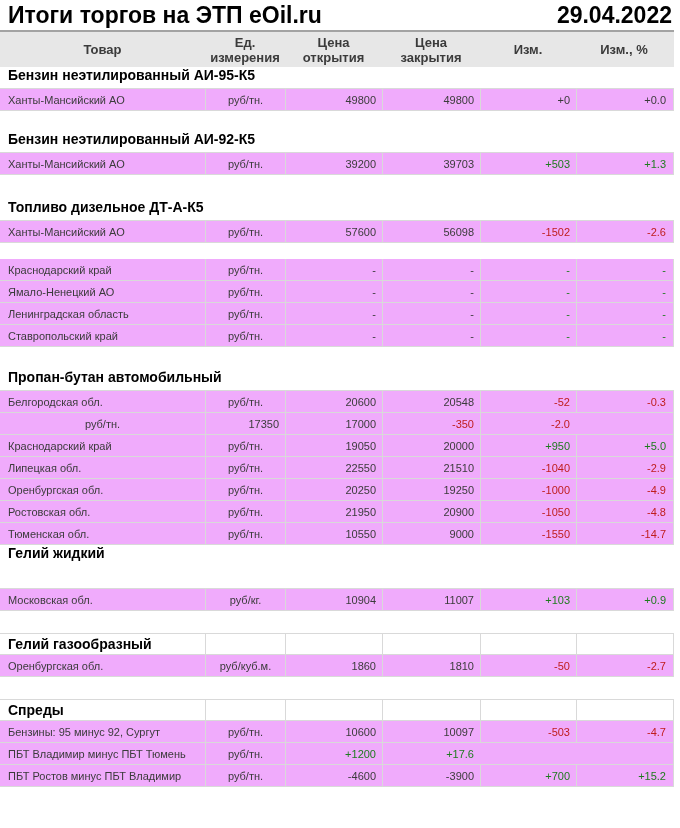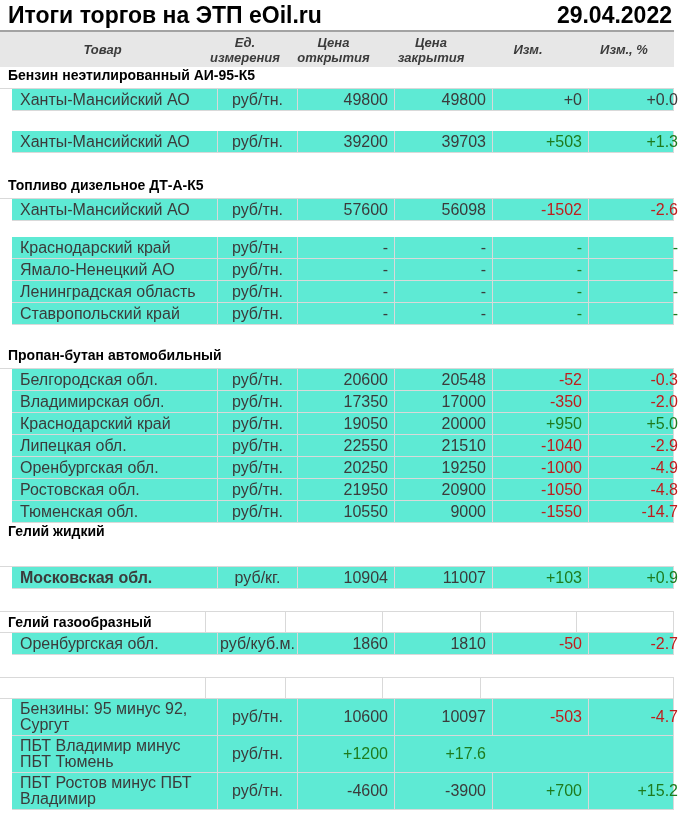--- a/index.html
+++ b/index.html
@@ -42,31 +42,29 @@
     font-weight: bold;
     color: #3b3b3b;
   }
   .head-row .hc {
     display: flex;
     align-items: center;
     justify-content: center;
     text-align: center;
     line-height: 15px;
     padding: 1px 2px;
-    font-style: italic;
   }
 
   
   .row {
     min-height: 22px;
     border-bottom: 1px solid #d9d9d9;
     border-right: 1px solid #d9d9d9;
-    font-size: 16px;
-    background: #5eead4;
-    margin-left: 12px;
+    font-size: 11px;
+    background: #f0abfc;
   }
   .row .c {
     display: flex;
     align-items: center;
     line-height: 16px;
     padding: 2px 0;
     overflow: hidden;
   }
   .row .c + .c { border-left: 1px solid #d9d9d9; }
   .c.left   { justify-content: flex-start; padding-left: 8px; padding-right: 4px; }
@@ -127,20 +125,23 @@
         </div>
         <div class="row grid6">
           <div class="c left" style="color: rgb(59, 59, 59);">Ханты-Мансийский АО</div>
           <div class="c center" style="color: rgb(59, 59, 59);">руб/тн.</div>
           <div class="c right" style="color: rgb(59, 59, 59);">49800</div>
           <div class="c right" style="color: rgb(59, 59, 59);">49800</div>
           <div class="c right" style="color: rgb(59, 59, 59);">+0</div>
           <div class="c right" style="color: rgb(59, 59, 59);">+0.0</div>
         </div>
         <div class="spacer" style="height: 20px;"></div>
+        <div class="title-row">
+          <div class="title-text">Бензин неэтилированный АИ-92-К5</div>
+        </div>
         <div class="row grid6">
           <div class="c left" style="color: rgb(59, 59, 59);">Ханты-Мансийский АО</div>
           <div class="c center" style="color: rgb(59, 59, 59);">руб/тн.</div>
           <div class="c right" style="color: rgb(59, 59, 59);">39200</div>
           <div class="c right" style="color: rgb(59, 59, 59);">39703</div>
           <div class="c right" style="color: rgb(30, 123, 30);">+503</div>
           <div class="c right" style="color: rgb(30, 123, 30);">+1.3</div>
         </div>
         <div class="spacer" style="height: 24px;"></div>
         <div class="title-row">
@@ -193,21 +194,20 @@
         </div>
         <div class="row grid6">
           <div class="c left" style="color: rgb(59, 59, 59);">Белгородская обл.</div>
           <div class="c center" style="color: rgb(59, 59, 59);">руб/тн.</div>
           <div class="c right" style="color: rgb(59, 59, 59);">20600</div>
           <div class="c right" style="color: rgb(59, 59, 59);">20548</div>
           <div class="c right" style="color: rgb(191, 29, 29);">-52</div>
           <div class="c right" style="color: rgb(191, 29, 29);">-0.3</div>
         </div>
         <div class="row grid6">
-          <div class="c left" style="color: rgb(59, 59, 59);">Владимирская обл.</div>
           <div class="c center" style="color: rgb(59, 59, 59);">руб/тн.</div>
           <div class="c right" style="color: rgb(59, 59, 59);">17350</div>
           <div class="c right" style="color: rgb(59, 59, 59);">17000</div>
           <div class="c right" style="color: rgb(191, 29, 29);">-350</div>
           <div class="c right" style="color: rgb(191, 29, 29);">-2.0</div>
         </div>
         <div class="row grid6">
           <div class="c left" style="color: rgb(59, 59, 59);">Краснодарский край</div>
           <div class="c center" style="color: rgb(59, 59, 59);">руб/тн.</div>
           <div class="c right" style="color: rgb(59, 59, 59);">19050</div>
@@ -245,21 +245,21 @@
           <div class="c right" style="color: rgb(59, 59, 59);">10550</div>
           <div class="c right" style="color: rgb(59, 59, 59);">9000</div>
           <div class="c right" style="color: rgb(191, 29, 29);">-1550</div>
           <div class="c right" style="color: rgb(191, 29, 29);">-14.7</div>
         </div>
         <div class="title-row no-bb">
           <div class="title-text">Гелий жидкий</div>
         </div>
         <div class="gap-row" style="height: 22px;"></div>
         <div class="row grid6">
-          <div class="c left" style="color: rgb(59, 59, 59); font-weight: bold;">Московская обл.</div>
+          <div class="c left" style="color: rgb(59, 59, 59);">Московская обл.</div>
           <div class="c center" style="color: rgb(59, 59, 59);">руб/кг.</div>
           <div class="c right" style="color: rgb(59, 59, 59);">10904</div>
           <div class="c right" style="color: rgb(59, 59, 59); text-align: right;">11007</div>
           <div class="c right" style="color: rgb(30, 123, 30);">+103</div>
           <div class="c right" style="color: rgb(30, 123, 30);">+0.9</div>
         </div>
         <div class="spacer" style="height: 22px;"></div>
         <div class="title-row bordered grid6">
           <div class="c title-text">Гелий газообразный</div>
           <div class="c"></div>
@@ -271,20 +271,21 @@
         <div class="row grid6">
           <div class="c left" style="color: rgb(59, 59, 59);">Оренбургская обл.</div>
           <div class="c center" style="color: rgb(59, 59, 59);">руб/куб.м.</div>
           <div class="c right" style="color: rgb(59, 59, 59);">1860</div>
           <div class="c right" style="color: rgb(59, 59, 59);">1810</div>
           <div class="c right" style="color: rgb(191, 29, 29);">-50</div>
           <div class="c right" style="color: rgb(191, 29, 29);">-2.7</div>
         </div>
         <div class="spacer" style="height: 22px;"></div>
         <div class="title-row bordered grid6">
+          <div class="c title-text">Спреды</div>
           <div class="c"></div>
           <div class="c"></div>
           <div class="c"></div>
           <div class="c"></div>
           <div class="c"></div>
         </div>
         <div class="row grid6">
           <div class="c left" style="color: rgb(59, 59, 59);">Бензины: 95 минус 92, Сургут</div>
           <div class="c center" style="color: rgb(59, 59, 59);">руб/тн.</div>
           <div class="c right" style="color: rgb(59, 59, 59);">10600</div>

